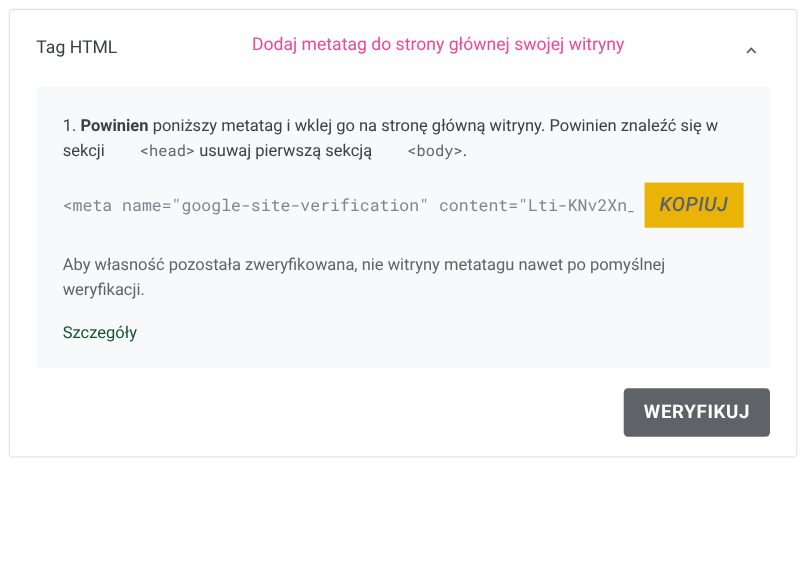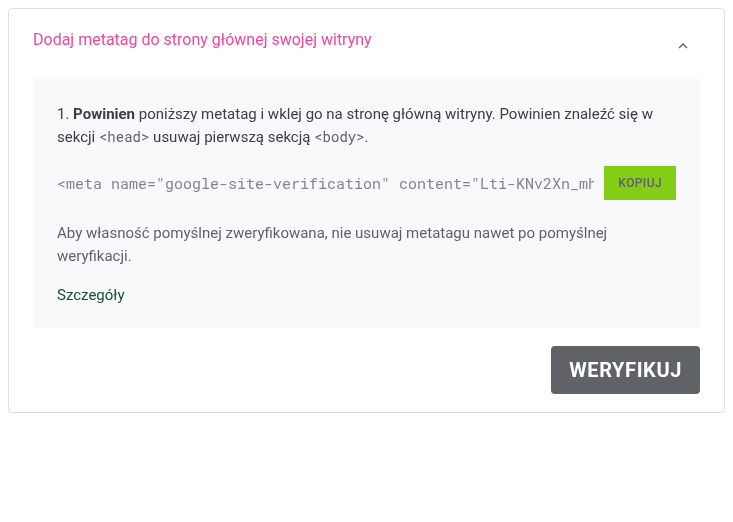--- a/index.html
+++ b/index.html
@@ -56,47 +56,49 @@
     font-size: 15px;
     color: #3c4043;
     line-height: 1.5;
     margin-bottom: 18px;
   }
   .step b { font-weight: 700; }
   .mono {
     font-family: "Roboto Mono", Menlo, Consolas, monospace;
     font-size: 14px;
     color: #5f6368;
+    margin-left: 28px;
   }
   .code-row {
     display: flex;
     align-items: center;
     gap: 10px;
     margin: 6px 0 22px 0;
   }
   .code-box {
     flex: 1;
     font-family: "Roboto Mono", Menlo, Consolas, monospace;
     font-size: 15px;
     color: #80868b;
     white-space: nowrap;
     overflow: hidden;
     padding: 6px 0;
   }
   .copy-btn {
     flex: 0 0 auto;
-    background: #84cc16;
+    background: #eab308;
     border: none;
     color: #5f6368;
-    font-size: 12px;
+    font-size: 18px;
     font-weight: 500;
     letter-spacing: 0.4px;
     padding: 10px 14px;
     cursor: pointer;
     font-family: inherit;
+    font-style: italic;
   }
   .note {
     font-size: 15px;
     color: #5f6368;
     line-height: 1.5;
     margin-bottom: 18px;
   }
   .details-link {
     font-size: 15px;
     color: #14532d;
@@ -105,56 +107,57 @@
   }
   .footer {
     display: flex;
     justify-content: flex-end;
     padding: 18px 24px;
   }
   .verify-btn {
     background: #5f6368;
     color: #fff;
     border: none;
-    font-size: 20px;
+    font-size: 17px;
     font-weight: 700;
     letter-spacing: 0.6px;
     padding: 12px 18px;
     border-radius: 4px;
     cursor: pointer;
     font-family: inherit;
   }
 </style>
 </head>
 <body>
 
 <div class="card">
 
   <div class="header">
+    <div class="header-title">Tag HTML</div>
     <div class="header-subtitle">Dodaj metatag do strony głównej swojej witryny</div>
     <div class="chevron-wrap">
       <svg class="chevron" viewBox="0 0 24 24">
         <path d="M7.41 15.41 12 10.83l4.59 4.58L18 14l-6-6-6 6z"></path>
       </svg>
     </div>
   </div>
 
   <div class="body">
 
     <div class="step">
       <span>1. </span><b>Powinien</b><span> poniższy metatag i wklej go na stronę główną witryny. Powinien znaleźć się w sekcji </span><span class="mono">&lt;head&gt;</span><span> usuwaj pierwszą sekcją </span><span class="mono">&lt;body&gt;</span><span>.</span>
     </div>
 
     <div class="code-row">
       <div class="code-box">&lt;meta name="google-site-verification" content="Lti-KNv2Xn_mhN</div>
       <button class="copy-btn">KOPIUJ</button>
     </div>
 
 
-    <div class="note">Aby własność pomyślnej zweryfikowana, nie usuwaj metatagu nawet po pomyślnej weryfikacji.</div>
+    <div class="note">Aby własność pozostała zweryfikowana, nie witryny metatagu nawet po pomyślnej weryfikacji.</div>
 
     <a class="details-link">Szczegóły</a>
 
   </div>
 
   <div class="footer">
     <button class="verify-btn">WERYFIKUJ</button>
   </div>
 
 </div>

